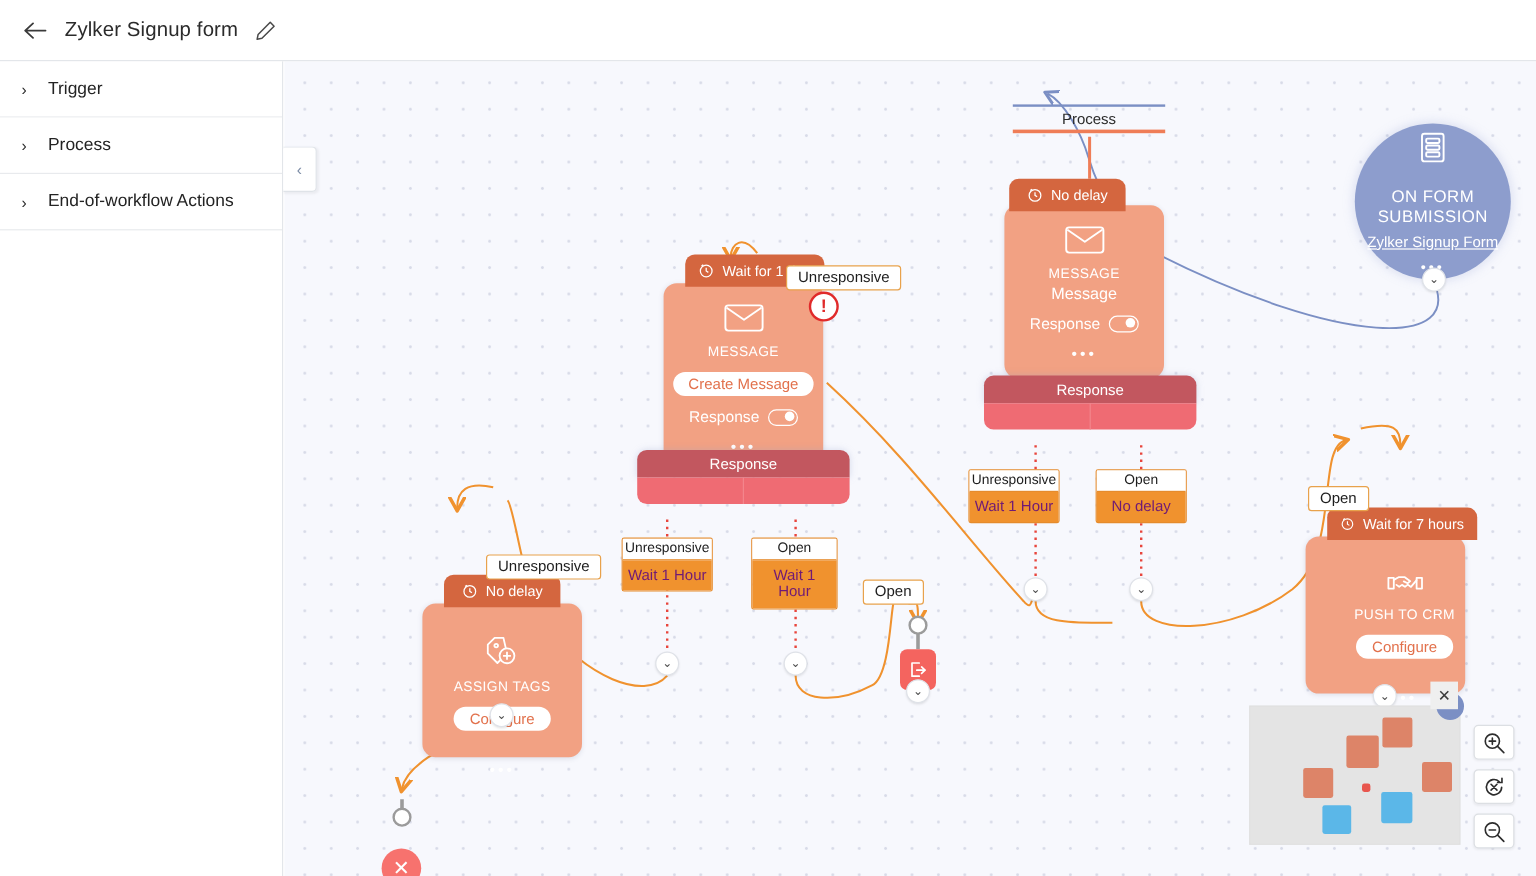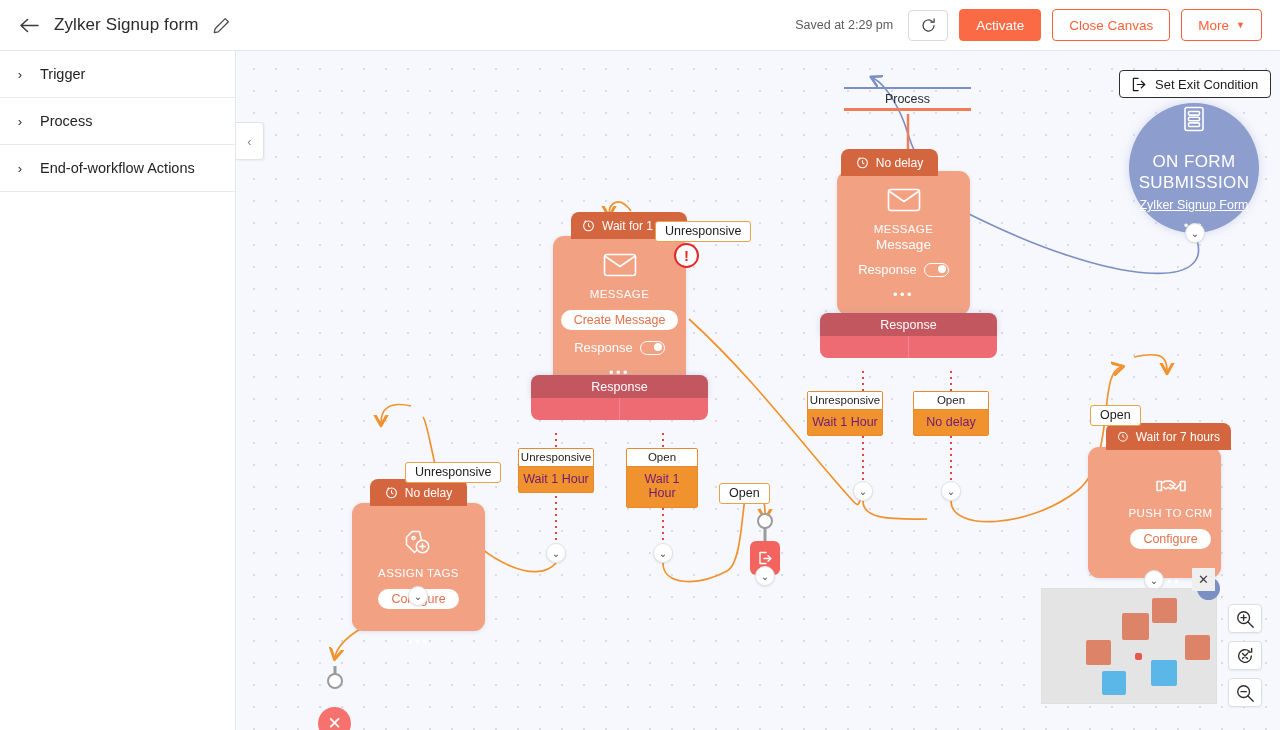--- a/index.html
+++ b/index.html
@@ -134,21 +134,21 @@
     font-size:12.5px; color:#1d1d1d; padding:2px 9px 3px; z-index:7; white-space:nowrap;
   }
 
   
   .trigger-circle {
     position:absolute; width:130px; height:130px; border-radius:50%;
     background:#8d9dcd; box-shadow:0 0 10px rgba(140,155,205,.35);
     display:flex; flex-direction:column; align-items:center; justify-content:center;
     color:#fff;
   }
-  .trigger-circle .tc-kind { font-size:17px; letter-spacing:.4px; text-align:center; line-height:1.25; margin-top:8px; }
+  .trigger-circle .tc-kind { font-size:14px; letter-spacing:.4px; text-align:center; line-height:1.25; margin-top:8px; }
   .trigger-circle .tc-link { font-size:12.5px; text-decoration:underline; margin-top:5px; cursor:pointer; }
   .trigger-circle .tc-dots { margin-top:8px; letter-spacing:2.5px; font-size:12px; line-height:1; cursor:pointer; }
 
   .exit-cond-btn {
     position:absolute; background:#fff; border:1px solid #2e2e2e; border-radius:4px;
     height:28px; display:flex; align-items:center; gap:8px; padding:0 12px;
     font-size:13px; color:#1b1b1b; cursor:pointer; z-index:8; white-space:nowrap;
   }
 
   
@@ -202,35 +202,20 @@
     <div class="back-arrow">
       <svg width="19" height="15" viewBox="0 0 19 15" fill="none" stroke="#3a3a3a" stroke-width="1.5" stroke-linecap="round" stroke-linejoin="round">
         <path d="M18 7.5H1.5M7.5 1.5L1 7.5L7.5 13.5"></path>
       </svg>
     </div>
     <div class="doc-title">Zylker Signup form</div>
     <div class="pencil">
       <svg width="17" height="17" viewBox="0 0 17 17" fill="none" stroke="#4a4a4a" stroke-width="1.25" stroke-linecap="round" stroke-linejoin="round">
         <path d="M12.2 1.6l3.2 3.2L5.3 14.9 1.3 15.7l.8-4z"></path>
       </svg>
-    </div>
-  </div>
-  <div class="hdr-right">
-    <div class="saved-text">Saved at 2:29 pm</div>
-    <div class="icon-btn">
-      <svg width="17" height="17" viewBox="0 0 20 20" fill="none" stroke="#3b3b3b" stroke-width="1.4" stroke-linecap="round">
-        <path d="M16.5 10a6.5 6.5 0 1 1-2.1-4.8"></path>
-        <path d="M16.6 2.3v3.7h-3.8"></path>
-      </svg>
-    </div>
-    <div class="btn btn-primary">Activate</div>
-    <div class="btn btn-outline">Close Canvas</div>
-    <div class="btn btn-outline">
-      <span>More</span>
-      <span class="caret">▼</span>
     </div>
   </div>
 </div>
 
 <div class="sidebar">
   <div class="side-item">
     <span class="side-chev">›</span>
     <span class="side-label">Trigger</span>
   </div>
   <div class="side-item">
@@ -291,28 +276,20 @@
     <path d="M 520,452 L 526,452 C 528,452 528,458 528,466" fill="none" stroke="#f0922e" stroke-width="1.7" marker-end="url(#arrO)"></path>
 
     <path d="M 394,160 C 382,144 372,152 372,163" fill="none" stroke="#f0922e" stroke-width="1.7" marker-end="url(#arrO)"></path>
 
     <path d="M 181,545 C 181,572 150,560 120,580 C 108,588 100,596 98,606" fill="none" stroke="#f0922e" stroke-width="1.7" marker-end="url(#arrO)"></path>
 
     <path d="M 98,615 L 98,632" stroke="#9b9b9b" stroke-width="3" fill="none"></path>
     <path d="M 528,476 L 528,490" stroke="#9b9b9b" stroke-width="3" fill="none"></path>
   </svg>
 
-  <div class="exit-cond-btn" style="left:882px; top:19px;">
-    <svg width="15" height="15" viewBox="0 0 16 16" fill="none" stroke="#1b1b1b" stroke-width="1.3" stroke-linecap="round" stroke-linejoin="round">
-      <path d="M6.5 1.5H1.5v13h5"></path>
-        <path d="M10 4.5l3.6 3.5L10 11.5"></path>
-        <path d="M13.4 8H5.6"></path>
-    </svg>
-    <span>Set Exit Condition</span>
-  </div>
 
   <div class="trigger-circle" style="left:892px; top:52px;">
     <span class="card-ico">
       <svg width="30" height="30" viewBox="0 0 30 30" fill="none" stroke="#ffffff" stroke-width="1.6">
         <rect x="6" y="3.5" width="18" height="23" rx="2"></rect>
         <rect x="9.5" y="7.5" width="11" height="3.6" rx="1"></rect>
         <rect x="9.5" y="13.2" width="11" height="3.6" rx="1"></rect>
         <rect x="9.5" y="18.9" width="11" height="3.6" rx="1"></rect>
       </svg>
     </span>

